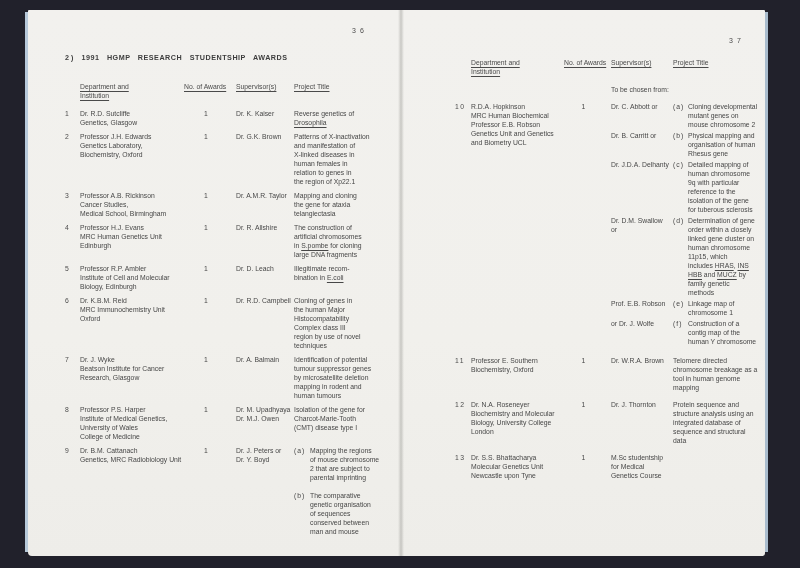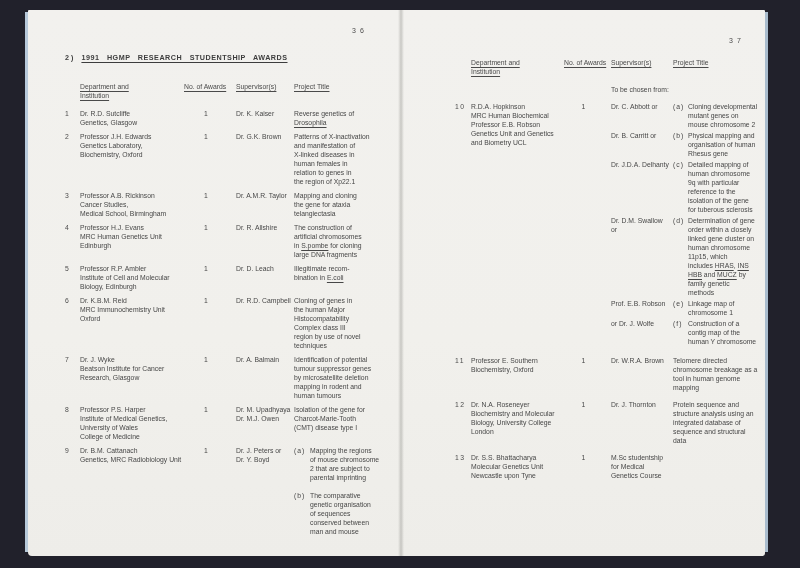--- a/index.html
+++ b/index.html
@@ -25,21 +25,21 @@
   .pagenum { position:absolute; font-size:7px; letter-spacing:4px; color:#4c4c4c; }
   .pagenum.pleft  { left:324px; top:17px; }
   .pagenum.pright { left:701px; top:27px; }
 
   .content { position:absolute; font-size:6.8px; line-height:9px; }
   .content-left  { left:37px;  top:43px; width:332px; }
   .content-right { left:427px; top:48px; width:309px; }
 
   .title { margin-bottom:20px; font-weight:bold; color:#3d3d3d; font-size:7.2px; white-space:pre; }
   .tprefix { letter-spacing:2px; margin-right:6px; }
-  .ttext { text-decoration:underline; text-underline-offset:2px; text-decoration-thickness:.6px;
+  .ttext { text-underline-offset:2px; text-decoration-thickness:.6px;
            letter-spacing:.5px; word-spacing:5px;text-align:center; }
 
   .trow, .thead { display:grid; }
   .lgrid { grid-template-columns:15px 104px 52px 58px 97px; }
   .rgrid { grid-template-columns:16px 93px 47px 62px 89px; }
   .thead { margin-bottom:9px; }
   .thead .cell { text-decoration:underline; text-underline-offset:2px; text-decoration-thickness:.55px; color:#4a4a4a; }
   .trow { margin-bottom:5px; }
   .content-right .trow { margin-bottom:8px; }
   .cell { white-space:pre; }

